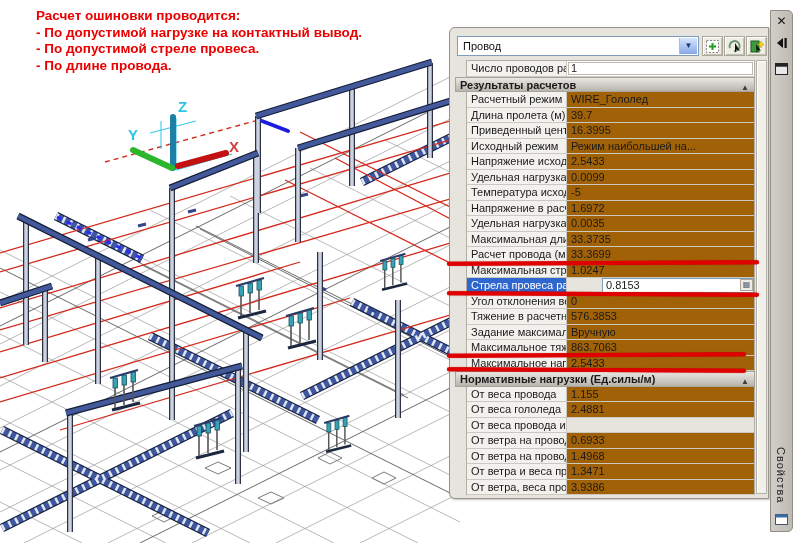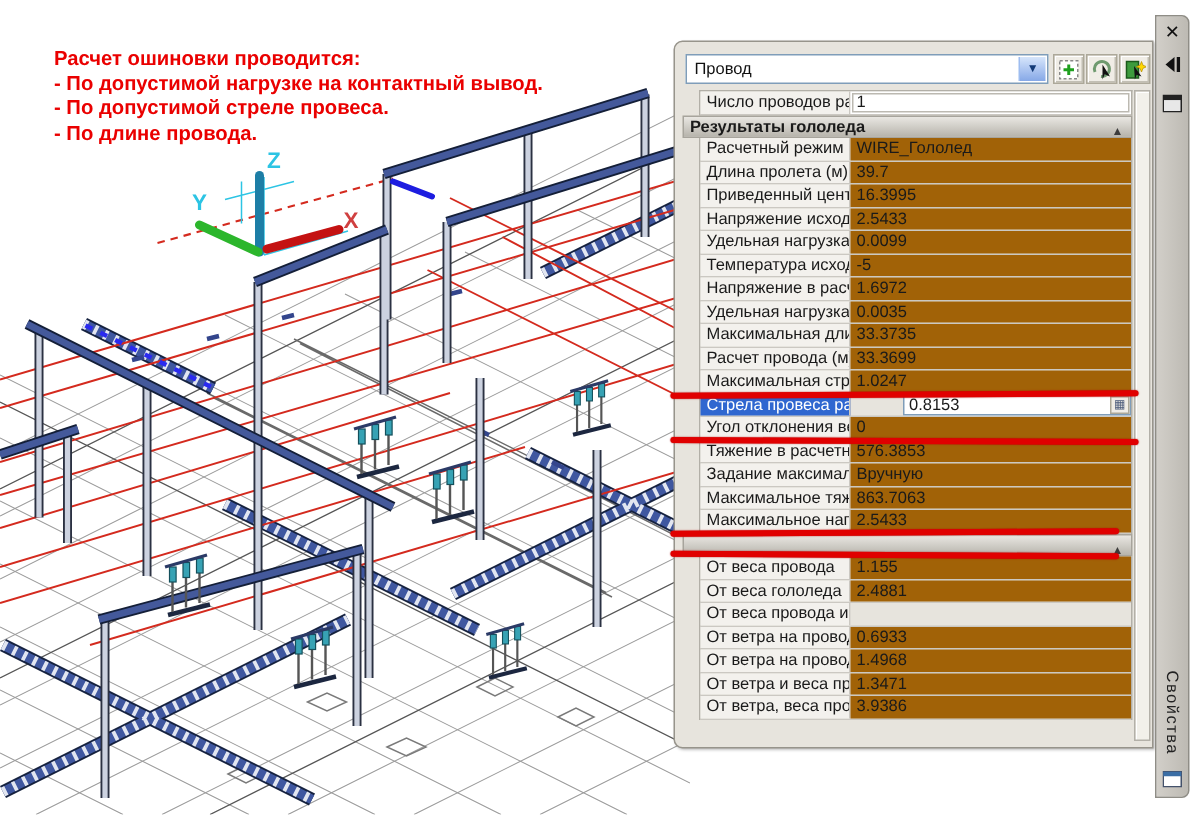--- a/index.html
+++ b/index.html
@@ -1,21 +1,21 @@
 <!DOCTYPE html>
 <html><head>
 <meta charset="utf-8">
 <style>
   html,body{margin:0;padding:0;}
   body{width:800px;height:543px;position:relative;background:#fff;overflow:hidden;
        font-family:"Liberation Sans","DejaVu Sans",sans-serif;}
 
   
   .anno{position:absolute;left:36px;top:8px;z-index:5;color:#ea0000;font-weight:bold;
-        font-size:13.5px;line-height:16.5px;white-space:nowrap;margin-top:23px;}
+        font-size:13.5px;line-height:16.5px;white-space:nowrap;}
 
   
   .viewport{position:absolute;left:0;top:0;width:460px;height:543px;z-index:1;}
 
   
   .palette{position:absolute;left:449px;top:27px;width:318px;height:470px;z-index:2;
            background:#e7e4dd;border:1px solid #97948b;border-radius:6px 0 0 6px;
            box-shadow:1px 1px 2px rgba(0,0,0,.25);}
   .combo{position:absolute;left:7px;top:8px;width:242px;height:20px;background:#fff;
          border:1px solid #7f9db9;font-size:11px;line-height:18px;padding-left:5px;
@@ -169,36 +169,40 @@
 
   <div class="list">
     <div class="rowblock" style="border-top:1px solid #b2afa7">
       <div class="pr first">
         <div class="pl">Число проводов расщепленной фазы</div>
         <div class="pv">1</div>
       </div>
     </div>
 
     <div class="sec">
-      <span>Результаты гололеда</span>
+      <span>Результаты расчетов</span>
       <span class="arr">▲</span>
     </div>
 
     <div class="rowblock">
       <div class="pr">
           <div class="pl">Расчетный режим</div>
           <div class="pv">WIRE_Гололед</div>
         </div>
       <div class="pr">
           <div class="pl">Длина пролета (м)</div>
           <div class="pv">39.7</div>
         </div>
       <div class="pr">
           <div class="pl">Приведенный центр тяжести (м)</div>
           <div class="pv">16.3995</div>
+        </div>
+      <div class="pr">
+          <div class="pl">Исходный режим</div>
+          <div class="pv">Режим наибольшей на...</div>
         </div>
       <div class="pr">
           <div class="pl">Напряжение исходного режима (Ед.си...</div>
           <div class="pv">2.5433</div>
         </div>
       <div class="pr">
           <div class="pl">Удельная нагрузка исходного режима...</div>
           <div class="pv">0.0099</div>
         </div>
       <div class="pr">
@@ -248,20 +252,21 @@
           <div class="pl">Максимальное тяжение (Ед.силы)</div>
           <div class="pv">863.7063</div>
         </div>
       <div class="pr">
           <div class="pl">Максимальное напряжение (Ед.силы)</div>
           <div class="pv">2.5433</div>
         </div>
     </div>
 
     <div class="sec">
+      <span>Нормативные нагрузки (Ед.силы/м)</span>
       <span class="arr">▲</span>
     </div>
 
     <div class="rowblock">
       <div class="pr">
           <div class="pl">От веса провода</div>
           <div class="pv">1.155</div>
         </div>
       <div class="pr">
           <div class="pl">От веса гололеда</div>

